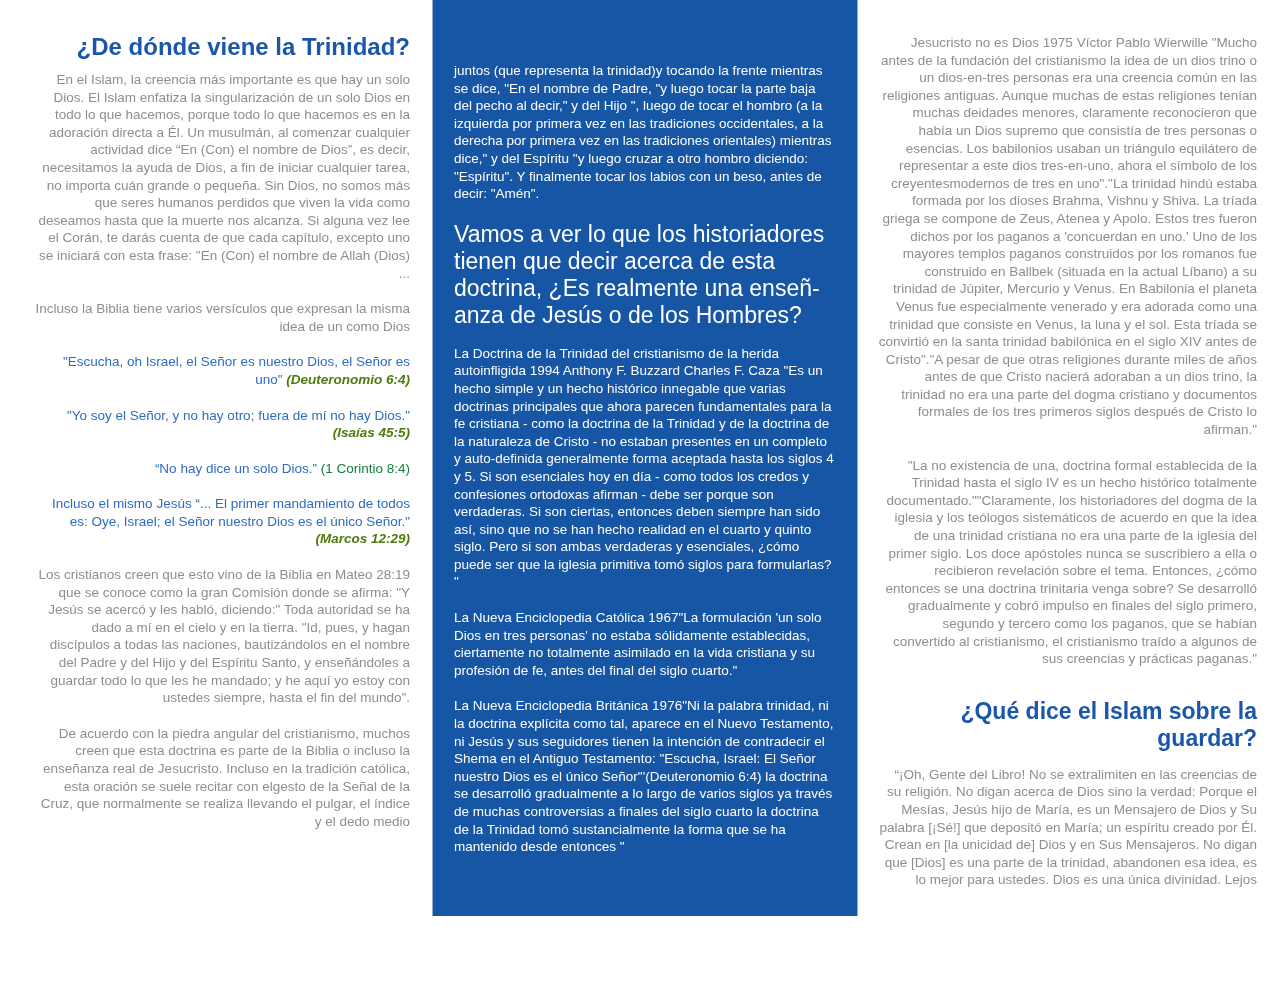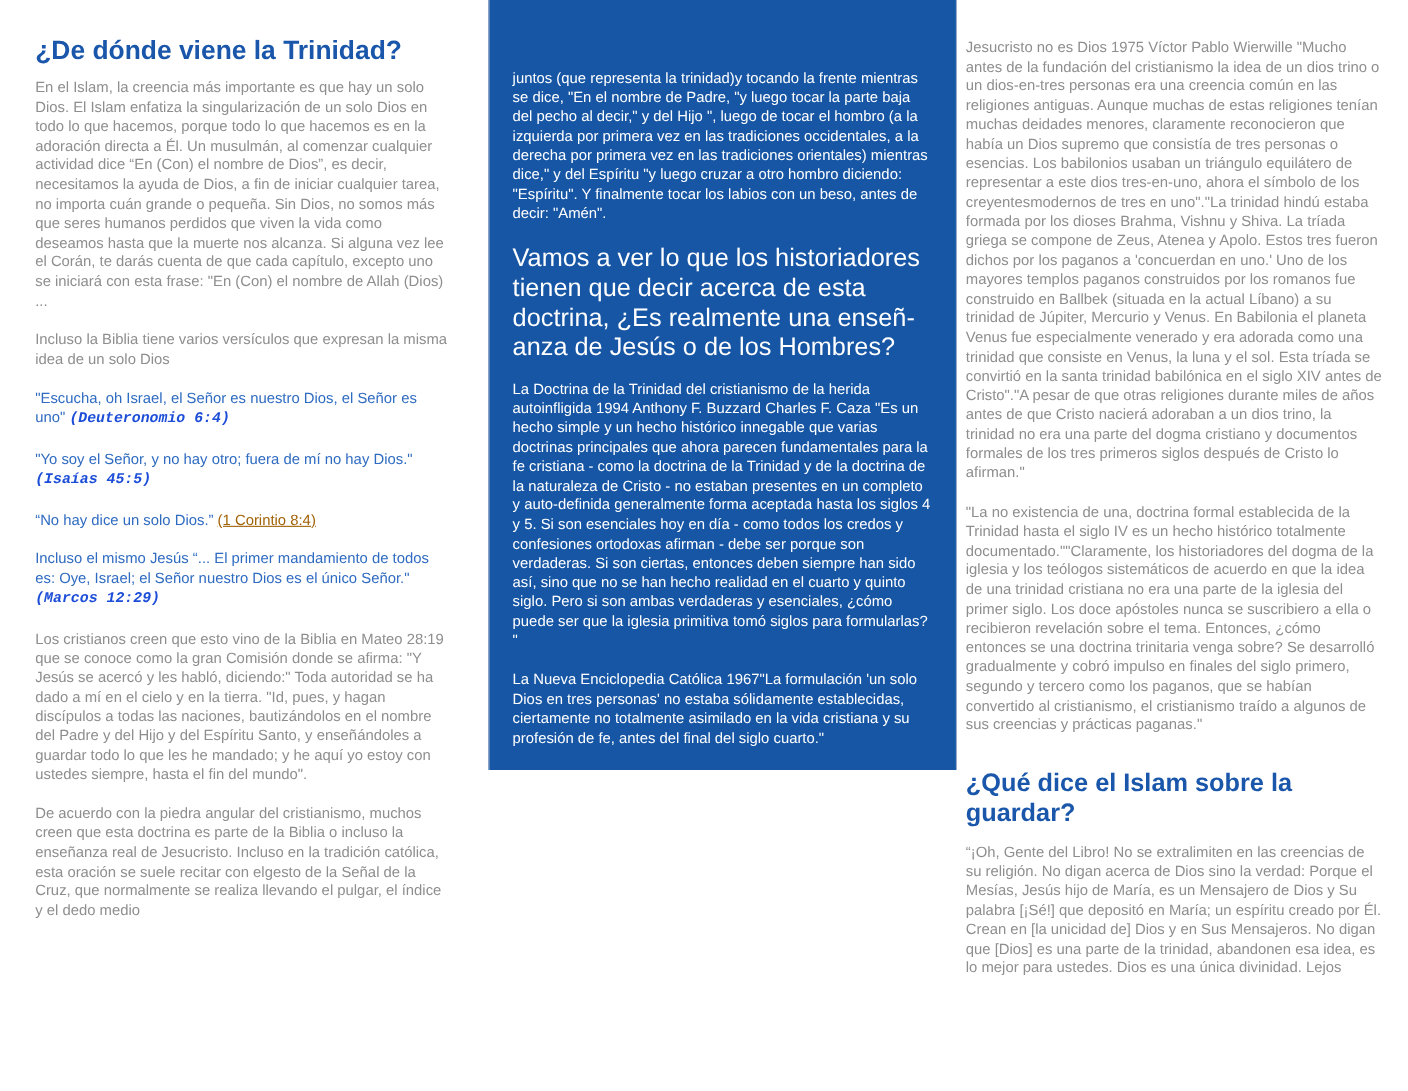--- a/index.html
+++ b/index.html
@@ -3,26 +3,26 @@
 <meta charset="utf-8">
 <style>
   * { margin:0; padding:0; box-sizing:border-box; }
   html,body { background:#ffffff; }
   body {
     width:1280px; height:992px; overflow:hidden;
     font-family:"Liberation Sans", sans-serif;
   }
   .page { position:relative; width:1280px; height:992px; background:#ffffff; }
 
-  .col { position:absolute; top:0; }
+  .col { position:absolute; top:0;text-align:right; }
   .col-left  { left:32px;  top:33px; width:378px; }
   .col-right { left:878px; top:34px; width:379px; }
 
   .blue-panel {
-    position:absolute; left:444px; top:0; width:426px; height:700px;
+    position:absolute; left:432px; top:0; width:426px; height:916px;
     background:#1656a5;
     border-left:1px solid #96abcc; border-right:1px solid #96abcc;
     padding:62px 20px 0 21px;
   }
 
   p.body {
     font-size:13.5px; line-height:17.6px; color:#8e8e8e;
     margin:0 0 18px 0;
   }
   .blue-panel p.body { color:#ffffff; }
@@ -41,32 +41,32 @@
   }
   .h2-right {
     font-size:23px; line-height:27px; font-weight:700; color:#1a57ab;
     margin:30px 0 14px 0; white-space:pre-line;
   }
 
   p.quote {
     font-size:13.5px; line-height:17.6px; color:#2f6bc1;
     margin:0 0 18px 0;
   }
-  .ref-dark { color:#1d4ed8; font-weight:700; font-style:italic;font-family:Liberation Mono, monospace; }
-  .ref-gray { color:#a16207; font-weight:400; font-style:normal;text-decoration:underline; }
+  .ref-dark { color:#4d7c0f; font-weight:700; font-style:italic; }
+  .ref-gray { color:#15803d; font-weight:400; font-style:normal; }
 </style>
 </head>
 <body>
 
 <div class="page">
 
   <div class="col col-left">
     <h1 class="h1-left">¿De dónde viene la Trinidad?</h1>
     <p class="body">En el Islam, la creencia más importante es que hay un solo Dios. El Islam enfatiza la singularización de un solo Dios en todo lo que hacemos, porque todo lo que hacemos es en la adoración directa a Él. Un musulmán, al comenzar cualquier actividad dice “En (Con) el nombre de Dios”, es decir, necesitamos la ayuda de Dios, a fin de iniciar cualquier tarea, no importa cuán grande o pequeña. Sin Dios, no somos más que seres humanos perdidos que viven la vida como deseamos hasta que la muerte nos alcanza. Si alguna vez lee el Corán, te darás cuenta de que cada capítulo, excepto uno se iniciará con esta frase: "En (Con) el nombre de Allah (Dios) ...</p>
-    <p class="body">Incluso la Biblia tiene varios versículos que expresan la misma idea de un solo Dios</p>
+    <p class="body">Incluso la Biblia tiene varios versículos que expresan la misma idea de un como Dios</p>
 
     <p class="quote"><span>"Escucha, oh Israel, el Señor es nuestro Dios, el Señor es uno" </span><span class="ref-dark">(Deuteronomio 6:4)</span></p>
 
     <p class="quote"><span>"Yo soy el Señor, y no hay otro; fuera de mí no hay Dios."</span><span class="ref-dark">(Isaías 45:5)</span></p>
 
     <p class="quote"><span>“No hay dice un solo Dios.” </span><span class="ref-gray">(1 Corintio 8:4)</span></p>
 
     <p class="quote"><span>Incluso el mismo Jesús “... El primer mandamiento de todos es: Oye, Israel; el Señor nuestro Dios es el único Señor."</span><span class="ref-dark">(Marcos 12:29)</span></p>
 
     <p class="body">Los cristianos creen que esto vino de la Biblia en Mateo 28:19 que se conoce como la gran Comisión donde se afirma: "Y Jesús se acercó y les habló, diciendo:" Toda autoridad se ha dado a mí en el cielo y en la tierra. "Id, pues, y hagan discípulos a todas las naciones, bautizándolos en el nombre del Padre y del Hijo y del Espíritu Santo, y enseñándoles a guardar todo lo que les he mandado; y he aquí yo estoy con ustedes siempre, hasta el fin del mundo".</p>

